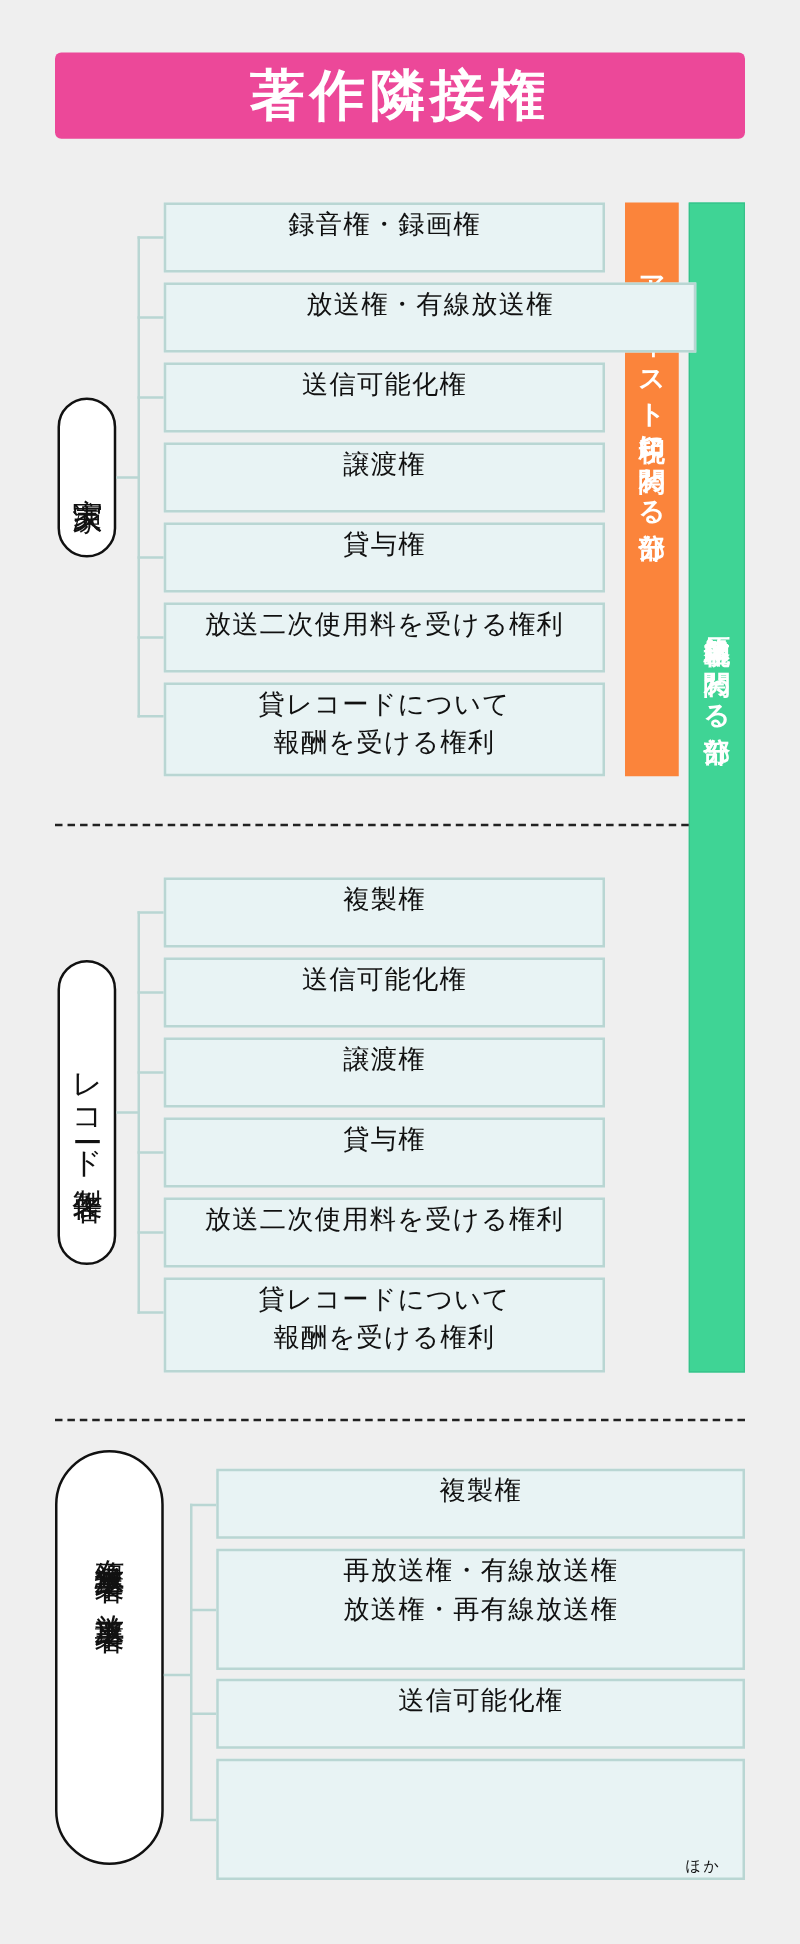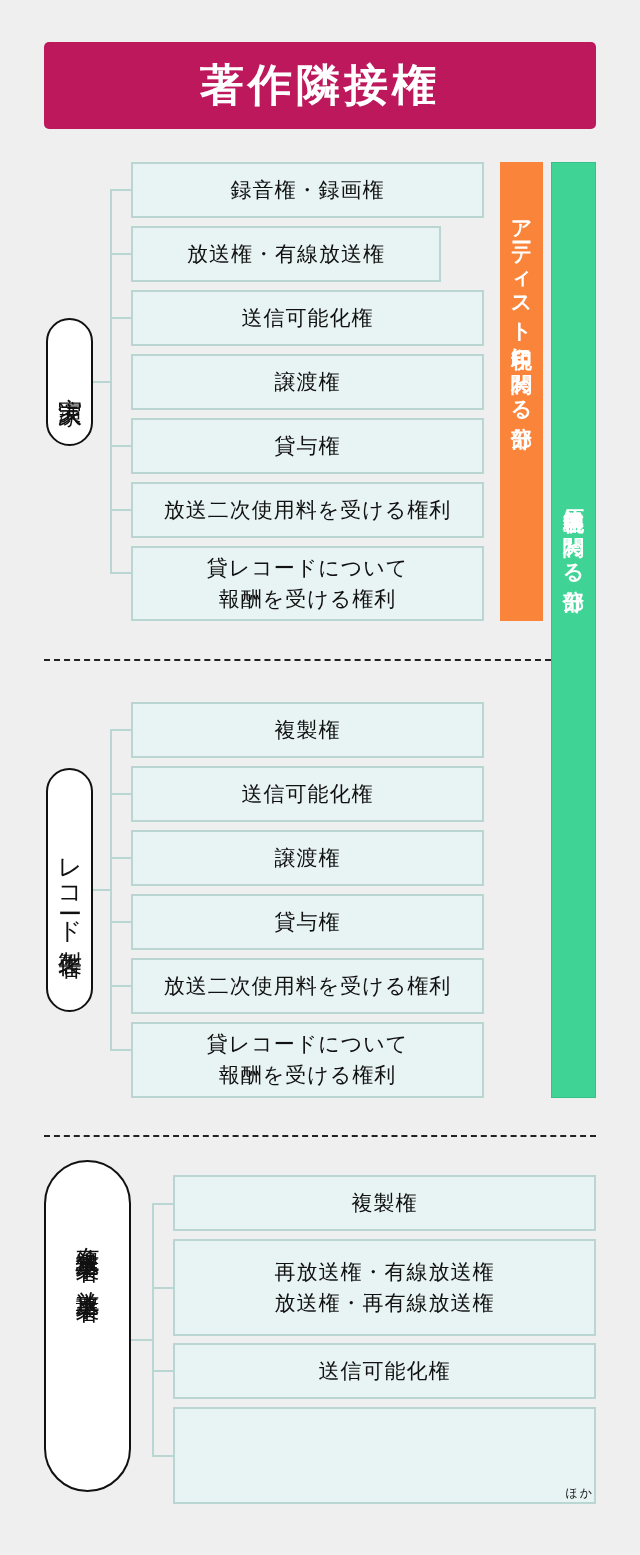--- a/index.html
+++ b/index.html
@@ -2,30 +2,30 @@
 <html><head>
 <meta charset="utf-8">
 <style>
   html, body { margin:0; padding:0; }
   body {
     width:640px; height:1555px; background:#efefef; position:relative; overflow:hidden;
     font-family:"DejaVu Sans","Liberation Sans",sans-serif; color:#111;
   }
   .abs { position:absolute; box-sizing:border-box; }
   .title-box {
-    left:44px; top:42px; width:552px; height:87px; background:#be185d; border-radius:5px;
+    left:44px; top:42px; width:552px; height:69px; background:#ec4899; border-radius:5px;
     display:flex; align-items:center; justify-content:center;
   }
   .title-text { color:#fff; font-size:44px; font-weight:bold; letter-spacing:4px; }
   .right-box {
     background:#e8f3f4; border:2px solid #b9d6d3;
-    display:flex; align-items:center; justify-content:center; text-align:center;
+    display:flex; justify-content:center; text-align:center;
     font-size:21px; line-height:31px; letter-spacing:1px; white-space:pre-line;
   }
-  .note { position:absolute; right:0; bottom:2px; font-size:12px; letter-spacing:2px; line-height:14px;margin-left:12px; }
+  .note { position:absolute; right:17px; bottom:2px; font-size:12px; letter-spacing:2px; line-height:14px;margin-left:12px; }
   .vbar {
     display:flex; justify-content:center; color:#fff; font-weight:bold; font-size:21px;
   }
   .vbar span { writing-mode:vertical-rl; text-orientation:upright; letter-spacing:1px; }
   .orange { background:#fb843b; }
   .green { background:#3fd495; border:1px solid #36c18a; }
   .pill {
     background:#fff; border:2px solid #111; border-radius:28px;
     display:flex; align-items:center; justify-content:center;
     font-size:24px; line-height:1.12;
@@ -56,21 +56,21 @@
 <div class="abs line" style="left:93px;top:381px;width:18px;height:2px;"></div>
 <div class="abs line" style="left:110px;top:189px;width:2px;height:385px;"></div>
 <div class="abs line" style="left:110px;top:189px;width:21px;height:2px;"></div>
 <div class="abs line" style="left:110px;top:253px;width:21px;height:2px;"></div>
 <div class="abs line" style="left:110px;top:317px;width:21px;height:2px;"></div>
 <div class="abs line" style="left:110px;top:445px;width:21px;height:2px;"></div>
 <div class="abs line" style="left:110px;top:509px;width:21px;height:2px;"></div>
 <div class="abs line" style="left:110px;top:572px;width:21px;height:2px;"></div>
 
 <div class="abs right-box" style="left:131px;top:162px;width:353px;height:56px;"><span>録音権・録画権</span></div>
-<div class="abs right-box" style="left:131px;top:226px;width:310px;height:56px;"><span>放送権・有線放送権</span></div>
+<div class="abs right-box" style="left:131px;top:226px;width:426px;height:56px;"><span>放送権・有線放送権</span></div>
 <div class="abs right-box" style="left:131px;top:290px;width:353px;height:56px;"><span>送信可能化権</span></div>
 <div class="abs right-box" style="left:131px;top:354px;width:353px;height:56px;"><span>譲渡権</span></div>
 <div class="abs right-box" style="left:131px;top:418px;width:353px;height:56px;"><span>貸与権</span></div>
 <div class="abs right-box" style="left:131px;top:482px;width:353px;height:56px;"><span>放送二次使用料を受ける権利</span></div>
 <div class="abs right-box" style="left:131px;top:546px;width:353px;height:75px;"><span>貸レコードについて
 報酬を受ける権利</span></div>
 
 <div class="abs dash" style="left:44px;top:659px;width:507px;"></div>
 
 <div class="abs pill" style="left:46px;top:768px;width:47px;height:244px;">

